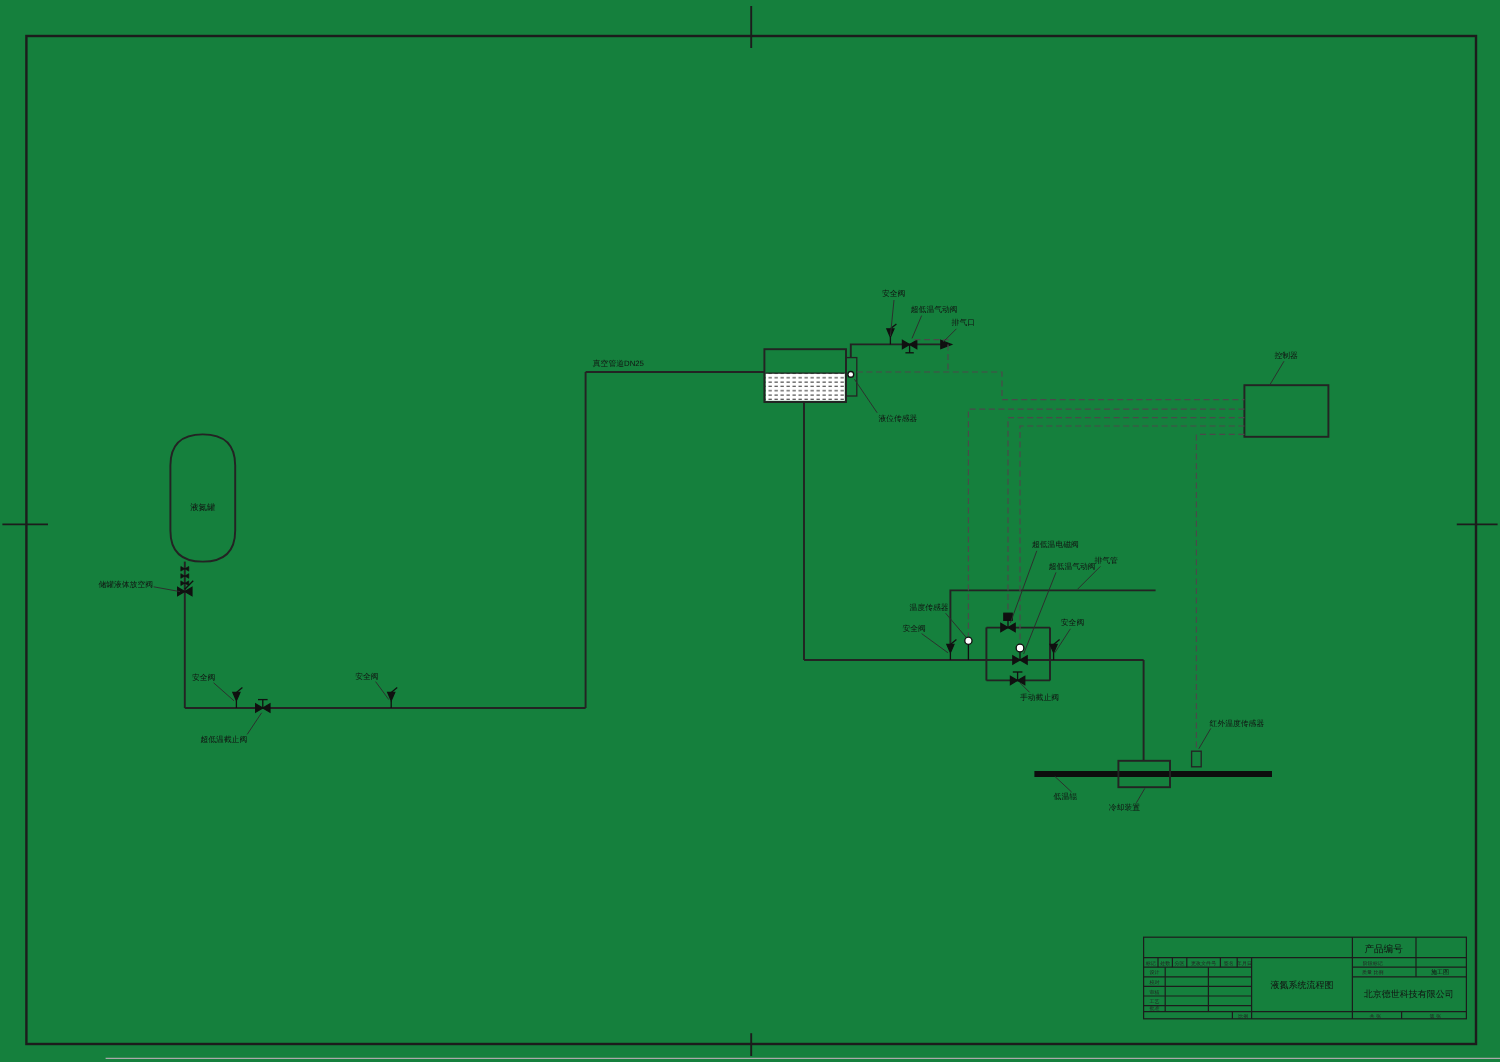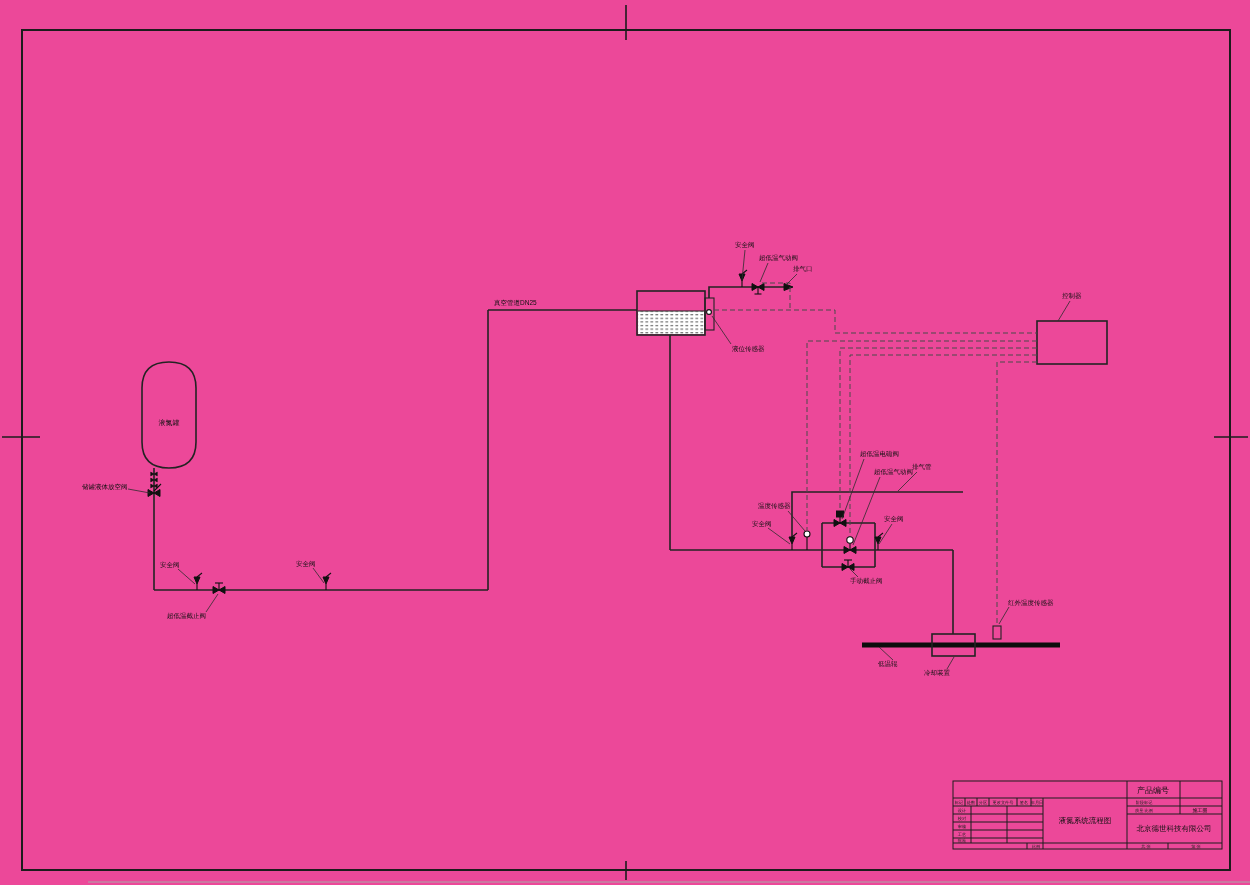--- a/index.html
+++ b/index.html
@@ -1,16 +1,16 @@
 <!DOCTYPE html>
 <html><head>
 <meta charset="utf-8">
 <style>
   html,body{margin:0;padding:0;background:#fff;width:1250px;height:885px;overflow:hidden;}
-  .canvas{position:relative;width:1250px;height:885px;background:#ec4899;}
+  .canvas{position:relative;width:1250px;height:885px;background:#15803d;}
   svg{position:absolute;left:0;top:0;}
   .pipe{stroke:#232323;stroke-width:1.6;fill:none;}
   .thick{stroke:#0d0d0d;stroke-width:5;fill:none;}
   .thin{stroke:#232323;stroke-width:1.1;fill:none;}
   .frame{stroke:#1c1c1c;stroke-width:2;fill:none;}
   .tick{stroke:#1c1c1c;stroke-width:1.6;fill:none;}
   .sym{stroke:#101010;stroke-width:1;fill:#101010;}
   .symline{stroke:#101010;stroke-width:1.1;fill:none;}
   .ctrl{stroke:#4a4a4a;stroke-width:1;fill:none;stroke-dasharray:5 3;}
   .leader{stroke:#2d2d2d;stroke-width:0.8;fill:none;}

